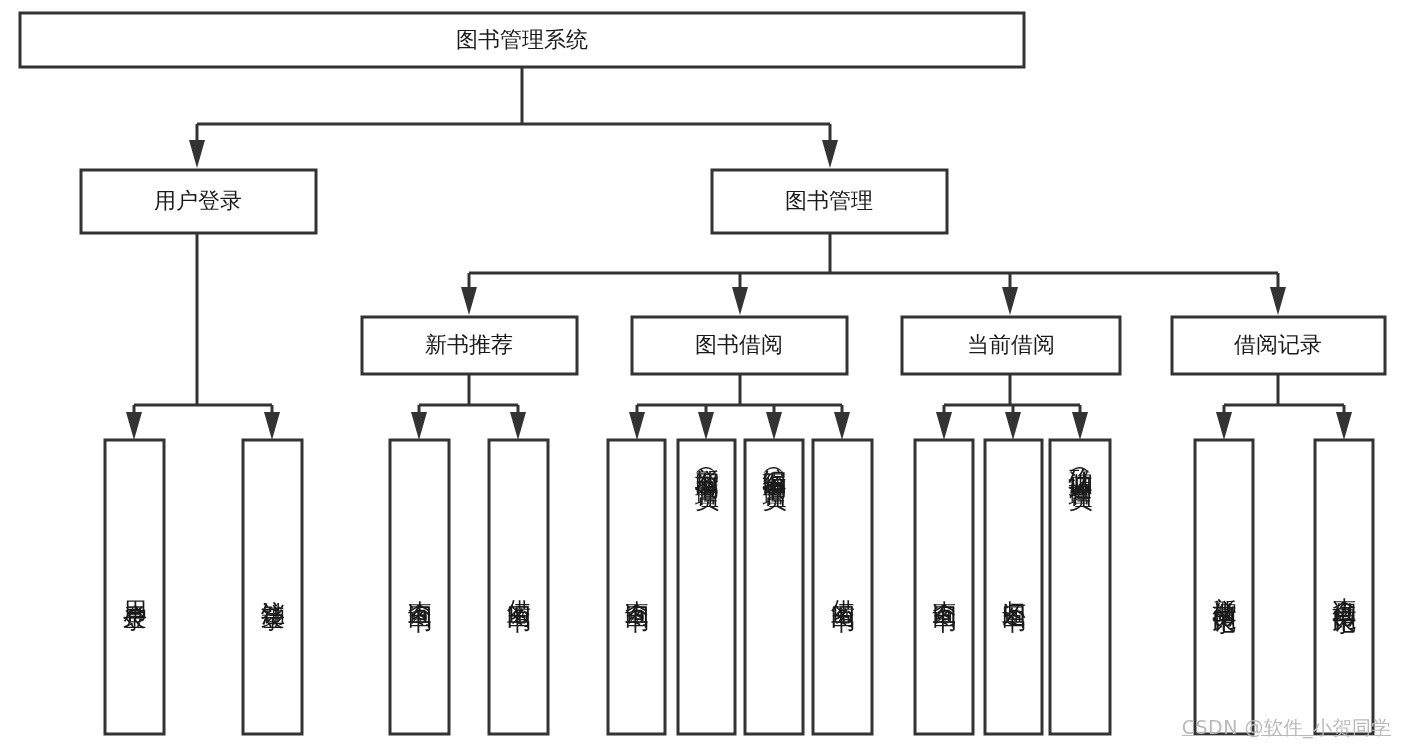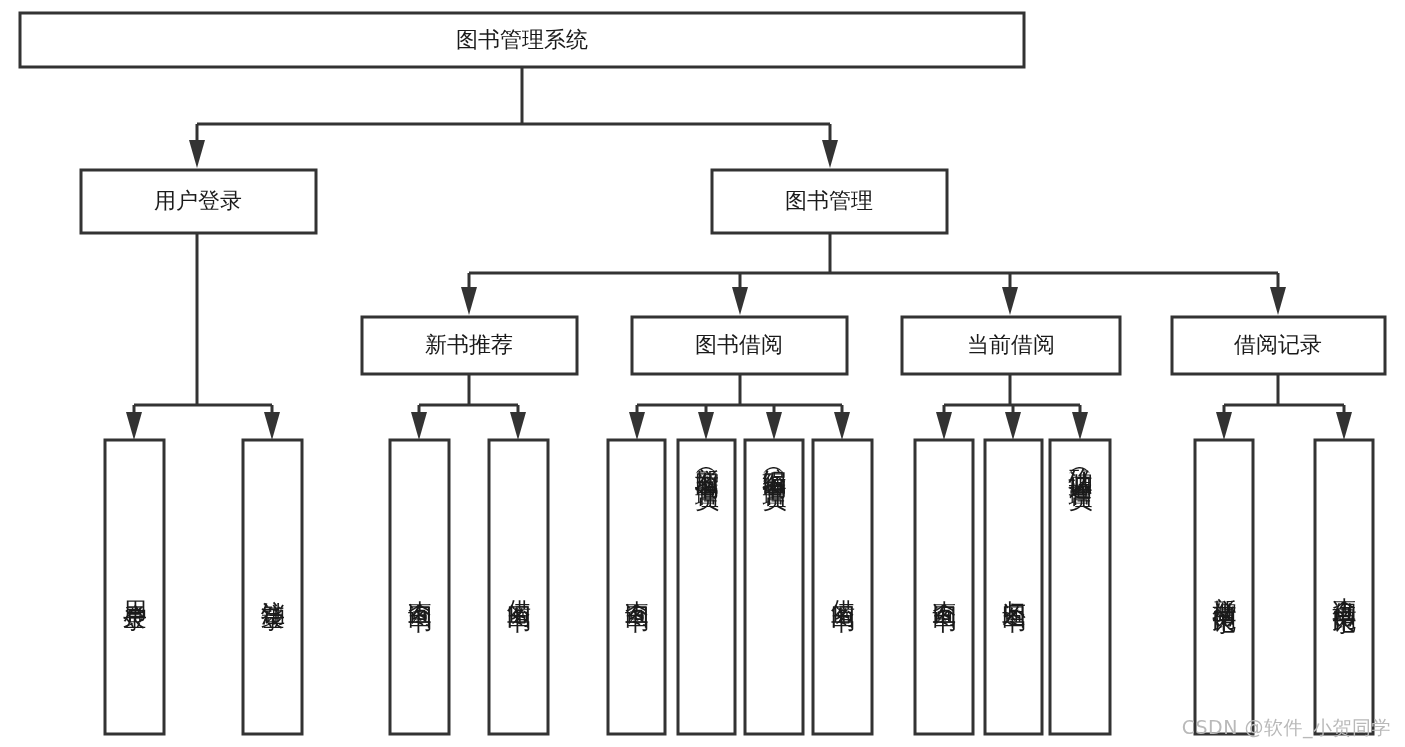--- a/index.html
+++ b/index.html
@@ -69,20 +69,21 @@
   .watermark {
     position: absolute;
     right: 14px;
     bottom: 6px;
     font-family: "DejaVu Sans", "Liberation Sans", sans-serif;
     font-size: 19px;
     color: #b9b9b9;
     letter-spacing: 0.5px;
     white-space: nowrap;
     pointer-events: none;
+    text-decoration: underline;
   }
 </style>
 </head>
 <body>
 
 <div id="diagram-root">
 
   <svg class="flow-canvas" viewBox="0 0 1405 747" xmlns="http://www.w3.org/2000/svg">
 
     <g>

